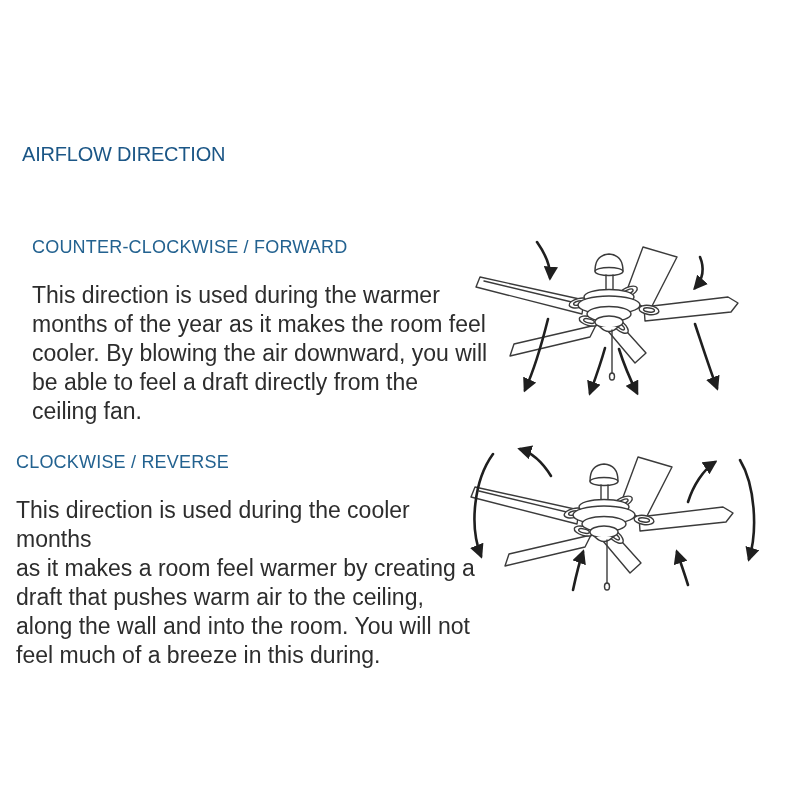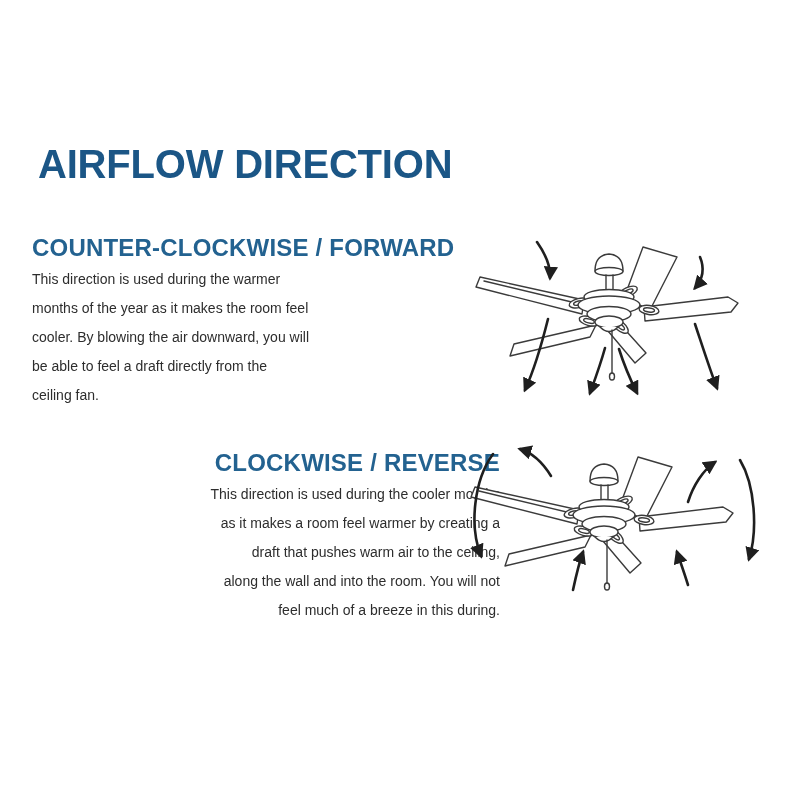--- a/index.html
+++ b/index.html
@@ -10,45 +10,45 @@
     position: relative;
     overflow: hidden;
     color: var(--body_color, #2d2d2d);
   }
   .page {
     position: absolute; inset: 0;
     background: #ffffff;
   }
   .page-title {
     position: absolute;
-    left: 38px; top: 144px;
-    font-size: 40px;
-    font-weight: 700;
+    left: 22px; top: 144px;
+    font-size: 20px;
+    font-weight: 400;
     letter-spacing: -0.2px;
     color: var(--title_color, #1b5686);
     line-height: 1;
     white-space: nowrap;
   }
   .section-text {
     position: absolute;
     width: 472px;
   }
   .section-text.s1 { left: 32px; top: 234px; }
-  .section-text.s2 { left: 28px; top: 449px; text-align: right; }
+  .section-text.s2 { left: 16px; top: 449px; }
   .section-heading {
-    font-size: 24px;
-    font-weight: 700;
+    font-size: 18px;
+    font-weight: 400;
     letter-spacing: 0.2px;
     color: var(--heading_color, #236290);
     line-height: 27px;
     white-space: nowrap;
   }
   .section-body {
-    margin-top: 4px;
-    font-size: 14px;
+    margin-top: 20px;
+    font-size: 23px;
     line-height: 29px;
     color: var(--body_color, #2d2d2d);
     white-space: pre-line;
   }
   .fan-figure {
     position: absolute;
     width: 336px; height: 198px;
   }
   .fan-figure.f1 { left: 462px; top: 228px; }
   .fan-figure.f2 { left: 457px; top: 438px; }

